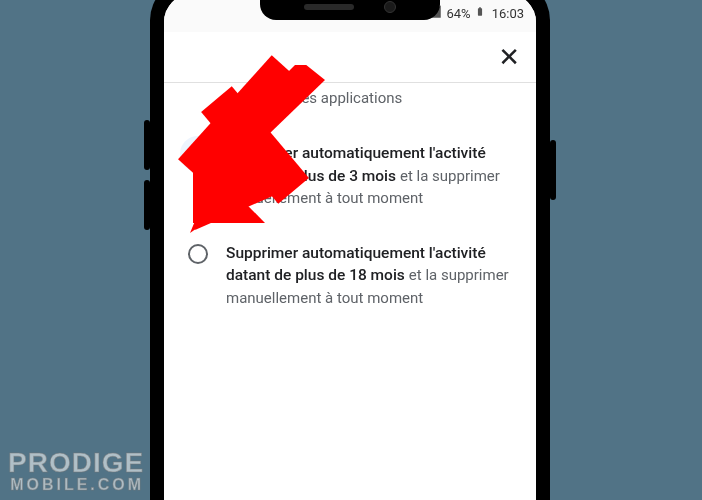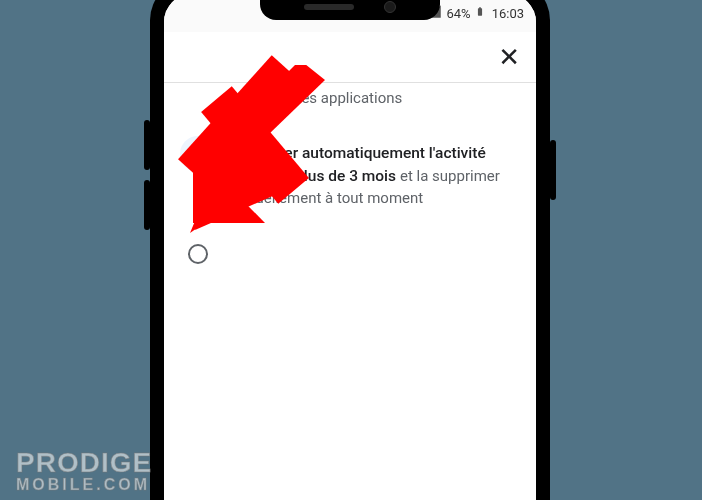--- a/index.html
+++ b/index.html
@@ -169,30 +169,31 @@
   }
   .arrow {
     position: absolute;
     left: 175px;
     top: 65px;
     z-index: 50;
     pointer-events: none;
   }
   .watermark {
     position: absolute;
-    left: 16px;
+    left: 8px;
     bottom: 8px;
     color: rgba(255,255,255,0.55);
     font-family: Arial, sans-serif;
     font-weight: 700;
     font-size: 28px;
     letter-spacing: 1px;
     line-height: 0.95;
     -webkit-text-stroke: 1px rgba(120,120,120,0.5);
     pointer-events: none;
+    text-align: right;
   }
   .watermark .line2 {
     font-size: 16px;
     letter-spacing: 3px;
   }
 </style>
 </head>
 <body>
 
 <div class="phone">
@@ -240,20 +241,24 @@
       <div class="option">
         <div class="radio selected"></div>
         <div class="opt-text">
           <span class="opt-title">Supprimer automatiquement l'activité datant de plus de 3 mois</span>
           <span class="opt-sub">et la supprimer manuellement à tout moment</span>
         </div>
       </div>
 
       <div class="option">
         <div class="radio"></div>
+        <div class="opt-text">
+          <span class="opt-title">Supprimer automatiquement l'activité datant de plus de 18 mois</span>
+          <span class="opt-sub">et la supprimer manuellement à tout moment</span>
+        </div>
       </div>
 
     </div>
   </div>
 </div>
 
 <svg class="arrow" width="160" height="180" viewBox="0 0 160 180">
   <g fill="#ff0000">
     <polygon points="20,160 90,110 60,80"></polygon>
     <rect x="60" y="20" width="40" height="120" transform="rotate(-40 80 80)"></rect>

